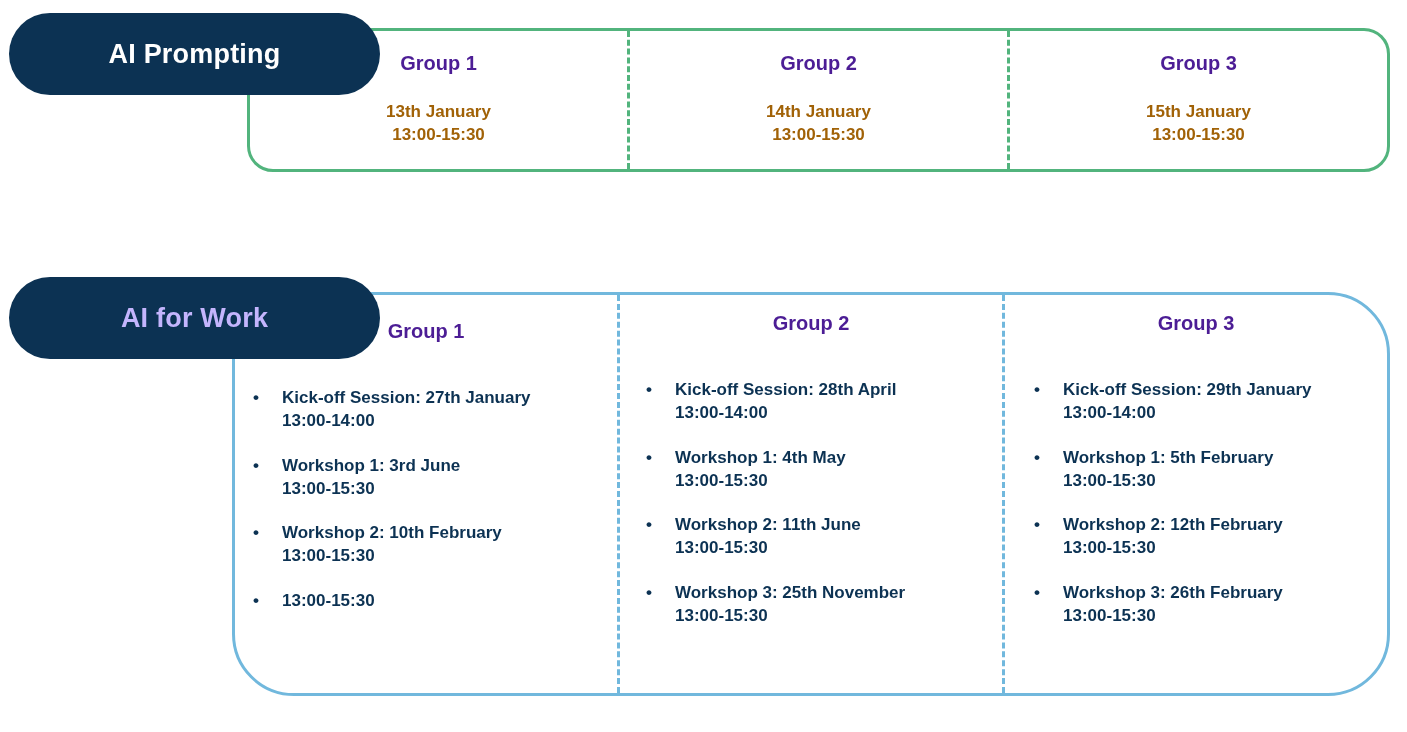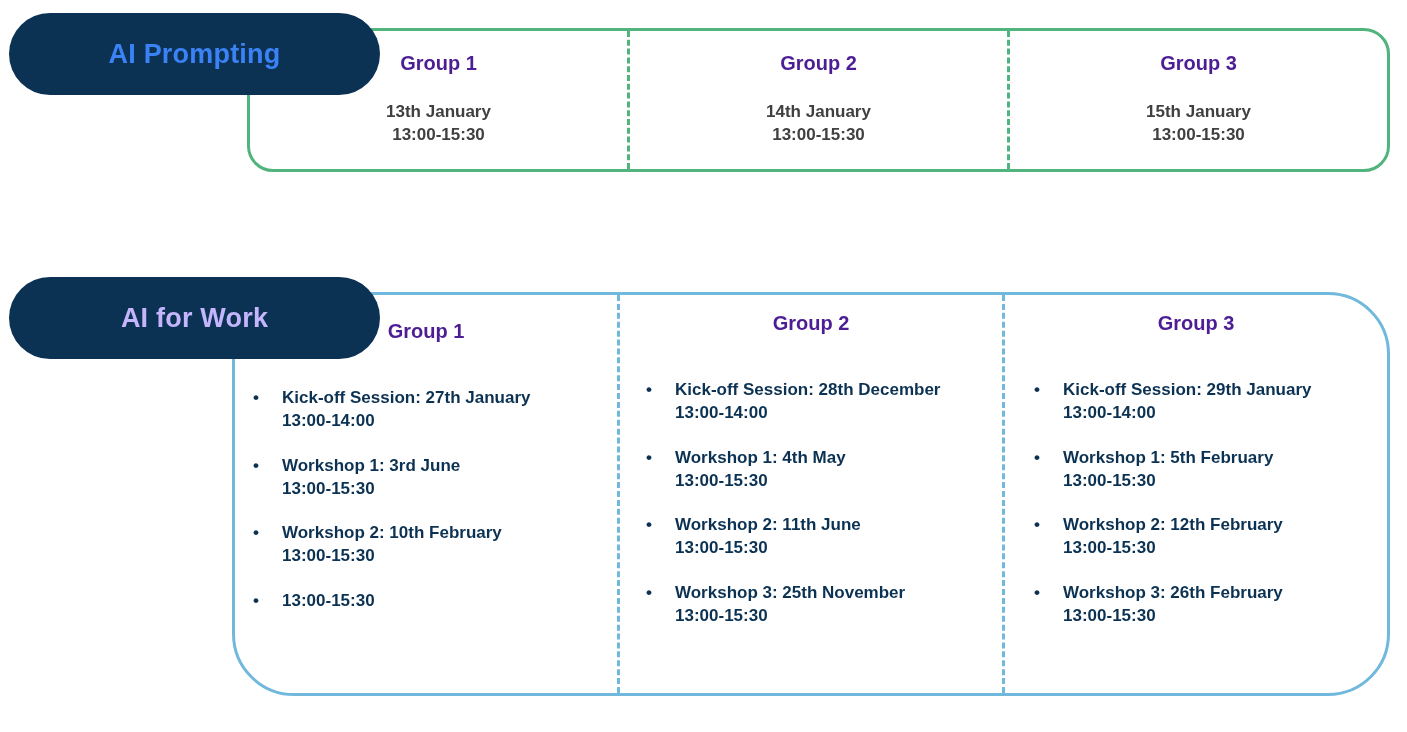--- a/index.html
+++ b/index.html
@@ -65,21 +65,21 @@
     top: 277px;
     width: 371px;
     height: 82px;
   }
   .title-text {
     font-size: 27px;
     font-weight: bold;
     letter-spacing: 0.2px;
     line-height: 1;
   }
-  .title-text-green { color: #3b82f6; text-align: right; }
+  .title-text-green { color: #ffffff; text-align: right; }
   .title-text-blue  { color: #c4b5fd; }
 
   
   .columns {
     position: absolute;
     display: flex;
     z-index: 3;
   }
   .columns-green {
     left: 250px;
@@ -109,21 +109,21 @@
     line-height: 1;
   }
   .columns-green .col-head { padding-top: 22px; }
   .columns-blue  .col-head { padding-top: 18px; }
   .columns-blue .col:first-child .col-head { padding-top: 26px; }
 
   .col-body {
     text-align: center;
     font-size: 17px;
     font-weight: bold;
-    color: #404040;
+    color: #a16207;
     line-height: 1.36;
     padding-top: 27px;
   }
 
   
   .bullet-list {
     margin: 0;
     padding: 0;
     list-style: none;
     padding-top: 45px;
@@ -223,21 +223,21 @@
           <span class="bullet-line">13:00-15:30</span>
         </li>
       </ul>
     </div>
 
     <div class="col">
       <div class="col-head">Group 2</div>
       <ul class="bullet-list">
         <li class="bullet-item">
           <span class="bullet-dot">•</span>
-          <span class="bullet-line">Kick-off Session: 28th December</span>
+          <span class="bullet-line">Kick-off Session: 28th April</span>
           <span class="bullet-line">13:00-14:00</span>
         </li>
         <li class="bullet-item">
           <span class="bullet-dot">•</span>
           <span class="bullet-line">Workshop 1: 4th May</span>
           <span class="bullet-line">13:00-15:30</span>
         </li>
         <li class="bullet-item">
           <span class="bullet-dot">•</span>
           <span class="bullet-line">Workshop 2: 11th June</span>

